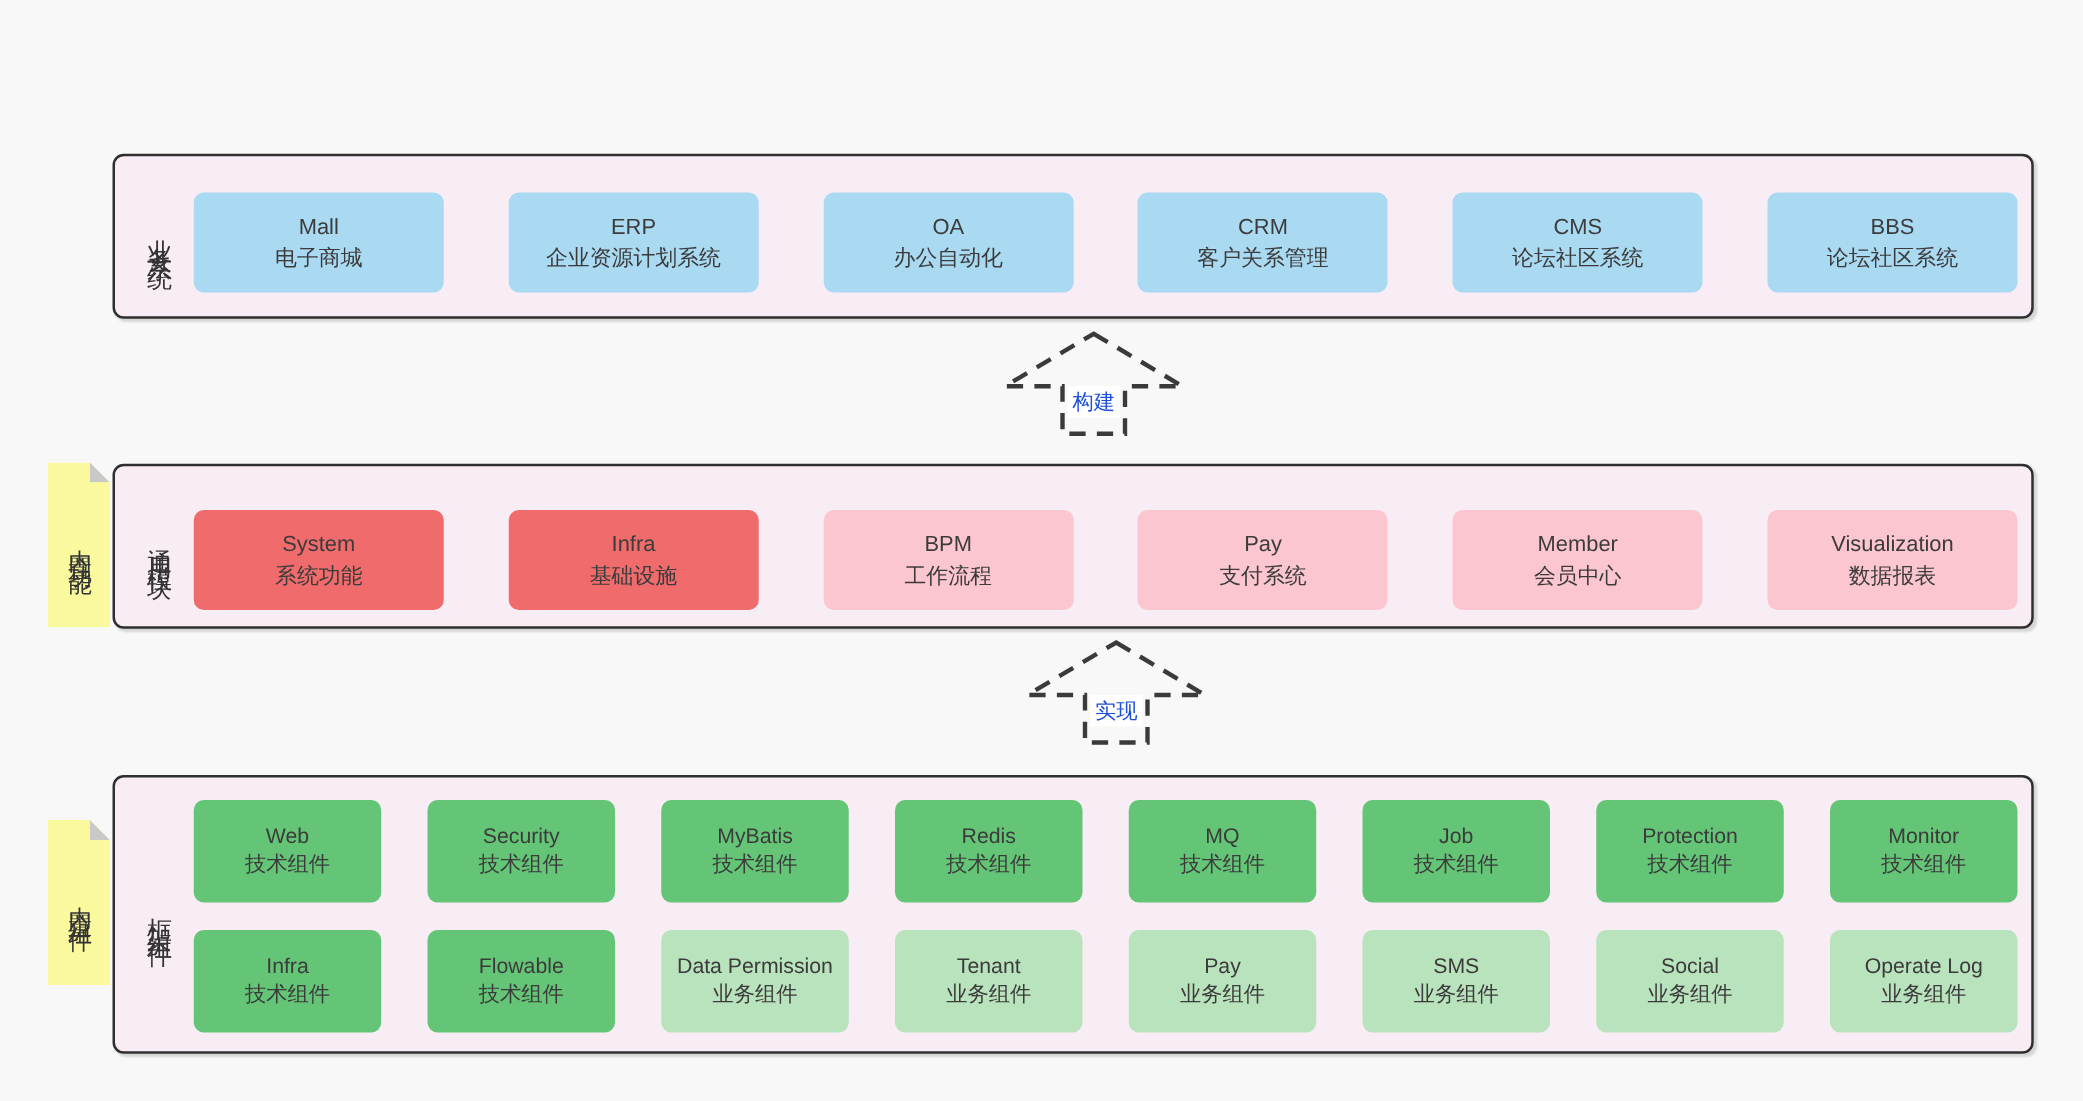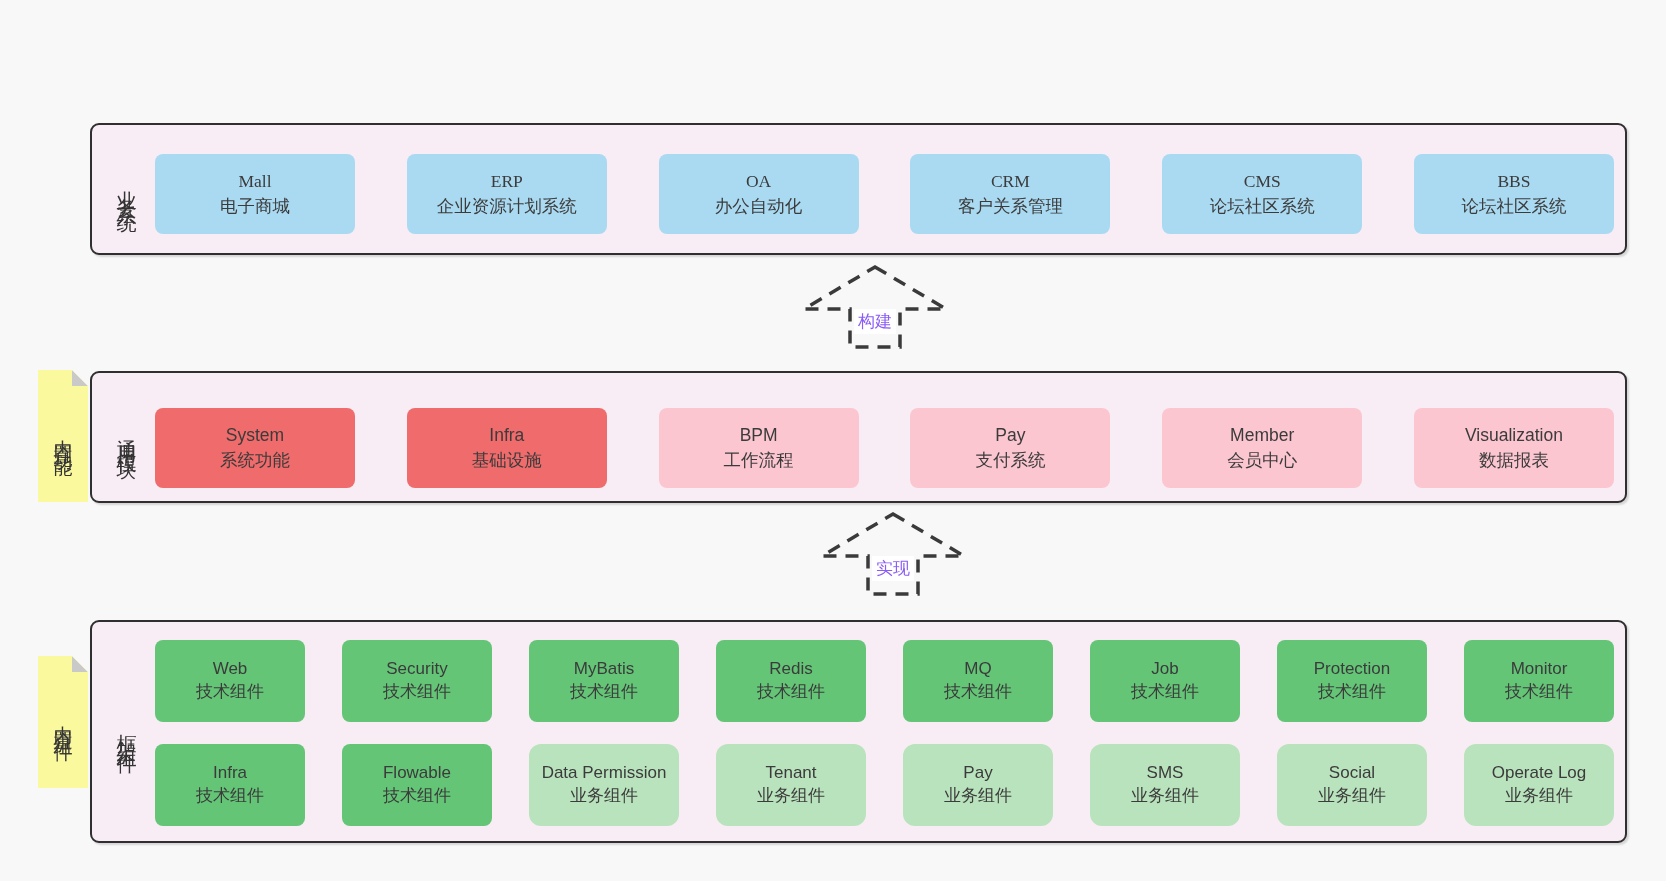--- a/index.html
+++ b/index.html
@@ -33,21 +33,21 @@
     display:flex;flex-direction:column;justify-content:center;align-items:center;
     text-align:center;line-height:1.42;font-size:17.5px;color:var(--text);
     padding:2px 6px;
   }
   .row-wide .box{width:200px;height:80px;}
   .row-narrow .box{width:150px;height:82px;font-size:17px;line-height:1.35;}
   .blue{background:var(--blue);}
   .red{background:var(--red);}
   .pink{background:var(--pink);}
   .green{background:var(--green);}
-  .lightgreen{background:var(--lightgreen);border-radius:12px;}
+  .lightgreen{background:var(--lightgreen);}
 
   .tag{
     position:absolute;left:38px;width:50px;height:132px;
     background:var(--tagYellow);
     clip-path:polygon(0 0,calc(100% - 16px) 0,100% 16px,100% 100%,0 100%);
     display:flex;align-items:center;justify-content:center;
   }
   .tag-fold{
     position:absolute;top:0;right:0;width:16px;height:16px;
     background:var(--tagFold);
@@ -55,29 +55,29 @@
   }
   .tag-text{
     writing-mode:vertical-rl;text-orientation:upright;
     font-size:19px;letter-spacing:6px;color:#333;white-space:nowrap;
   }
 
   .arrow{position:absolute;width:150px;height:90px;}
   .arrow svg{position:absolute;left:0;top:0;}
   .arrow-label{
     position:absolute;left:50%;top:47px;transform:translateX(-50%);
-    background:#ffffff;padding:1px 4px;font-size:17px;color:#8b5cf6;white-space:nowrap;
+    background:#ffffff;padding:1px 4px;font-size:17px;color:#1d4ed8;white-space:nowrap;
   }
 </style>
 </head>
 <body>
 
 <div class="canvas">
 
-  <section class="layer" style="top:123px;height:132px;font-family:Liberation Serif, serif;">
+  <section class="layer" style="top:123px;height:132px;">
     <div class="layer-label">业务系统</div>
     <div class="row row-wide" style="top:29px;">
       <div class="box blue">
         <div>Mall</div>
         <div>电子商城</div>
       </div>
       <div class="box blue">
         <div>ERP</div>
         <div>企业资源计划系统</div>
       </div>

